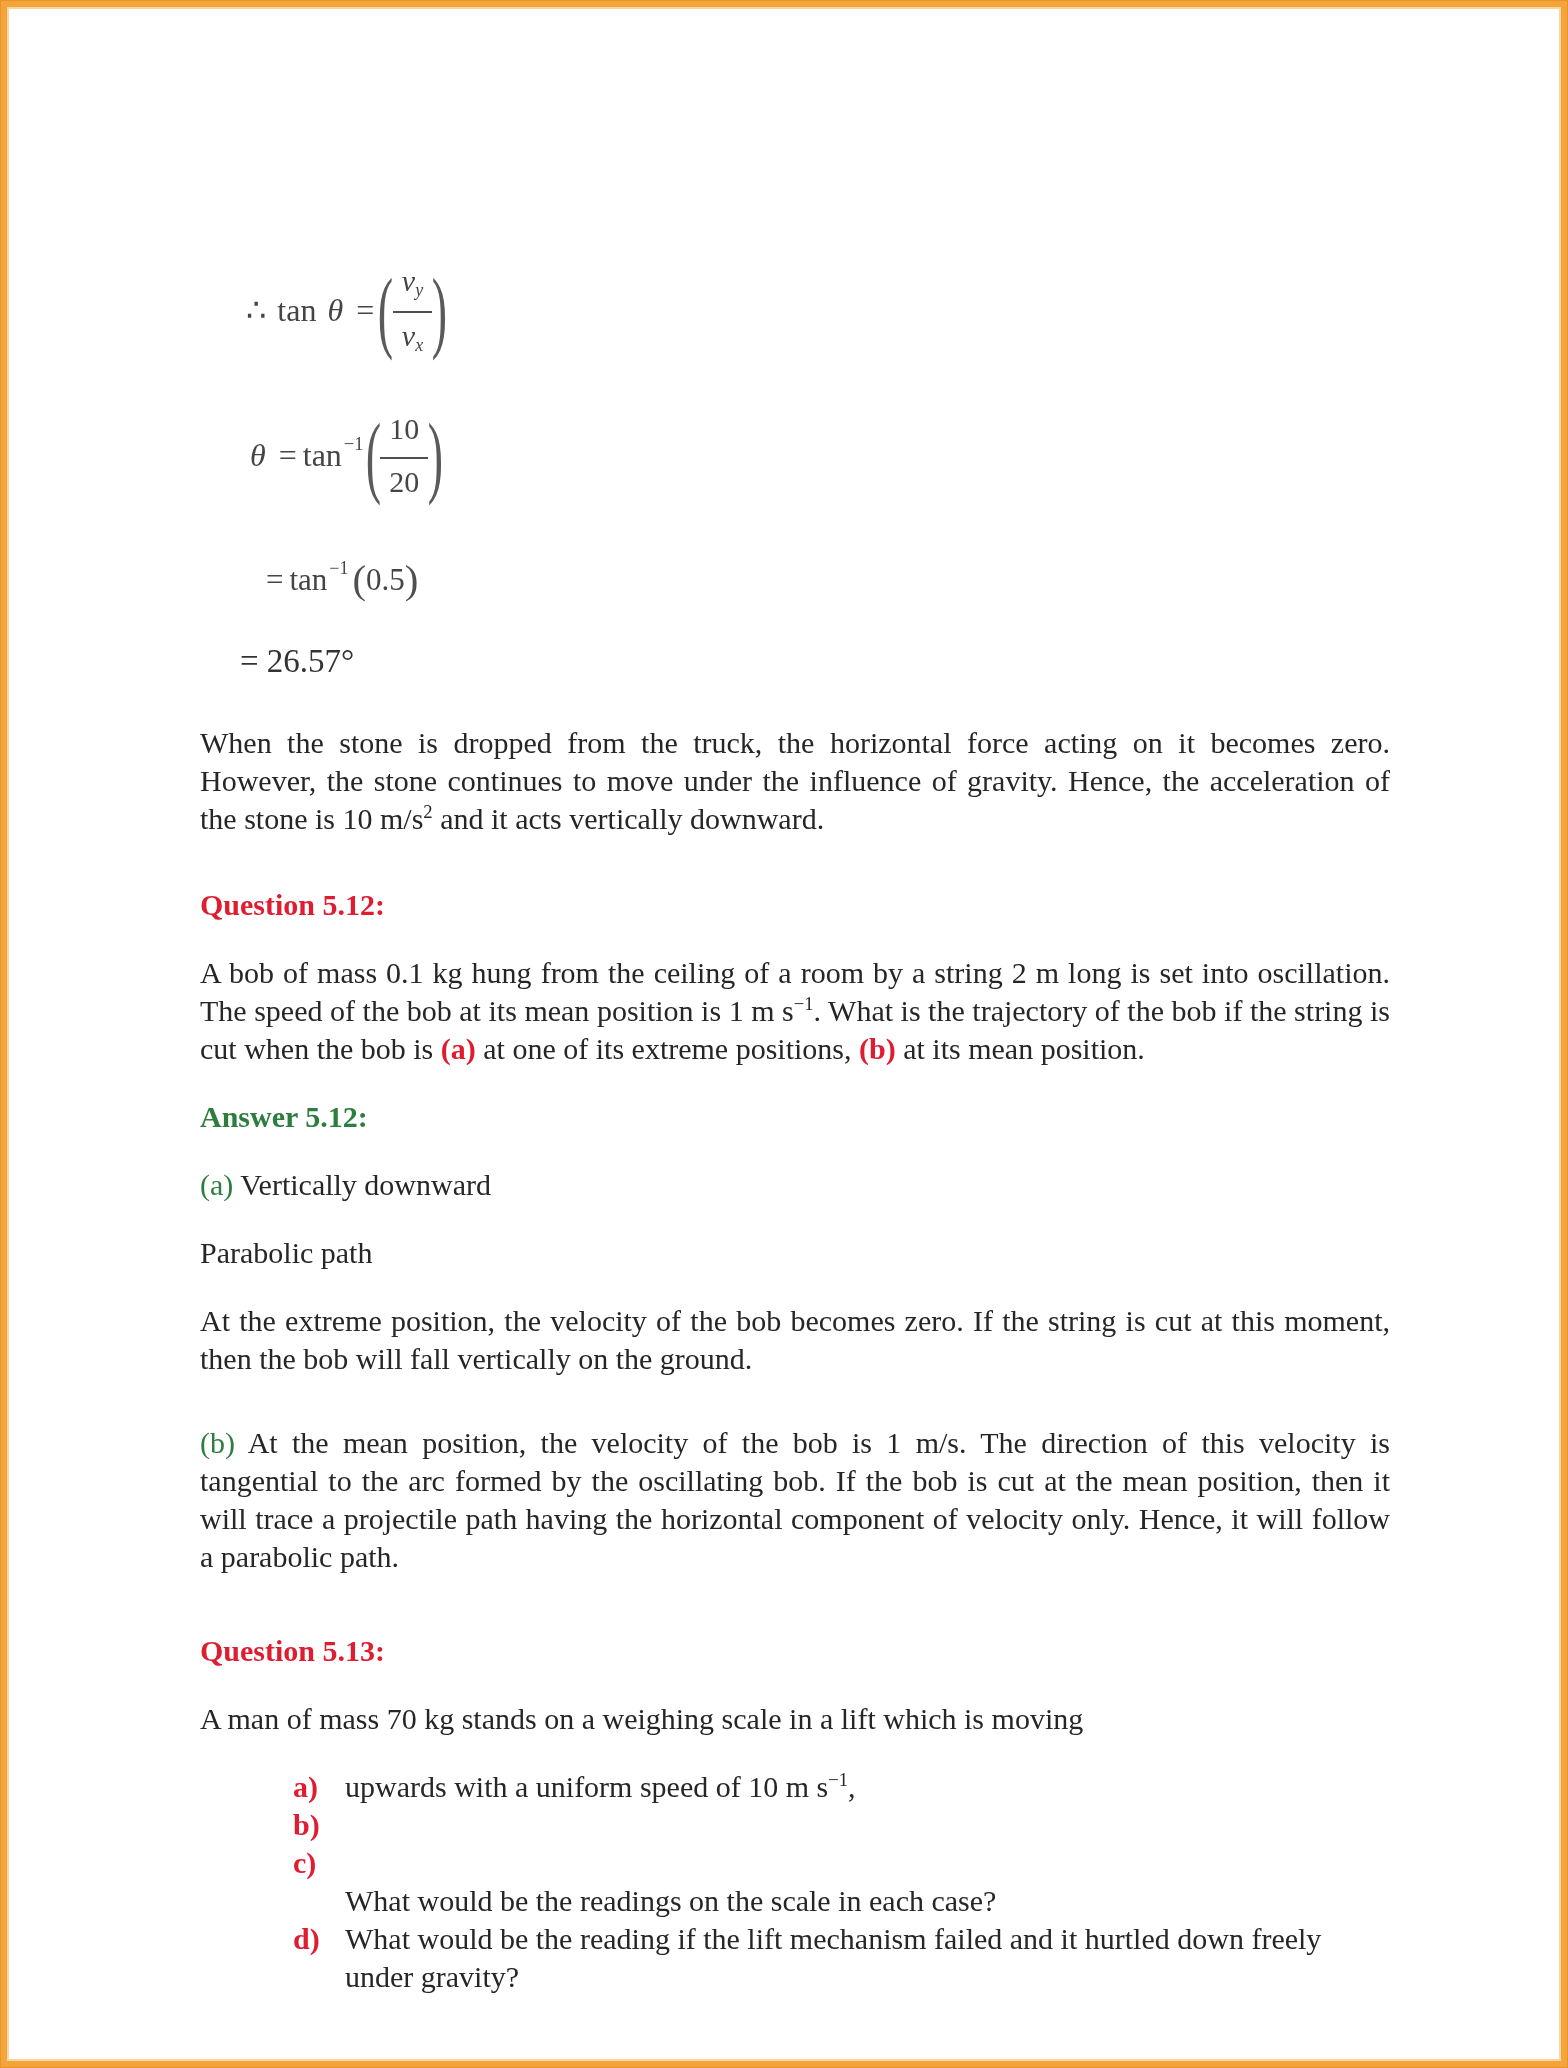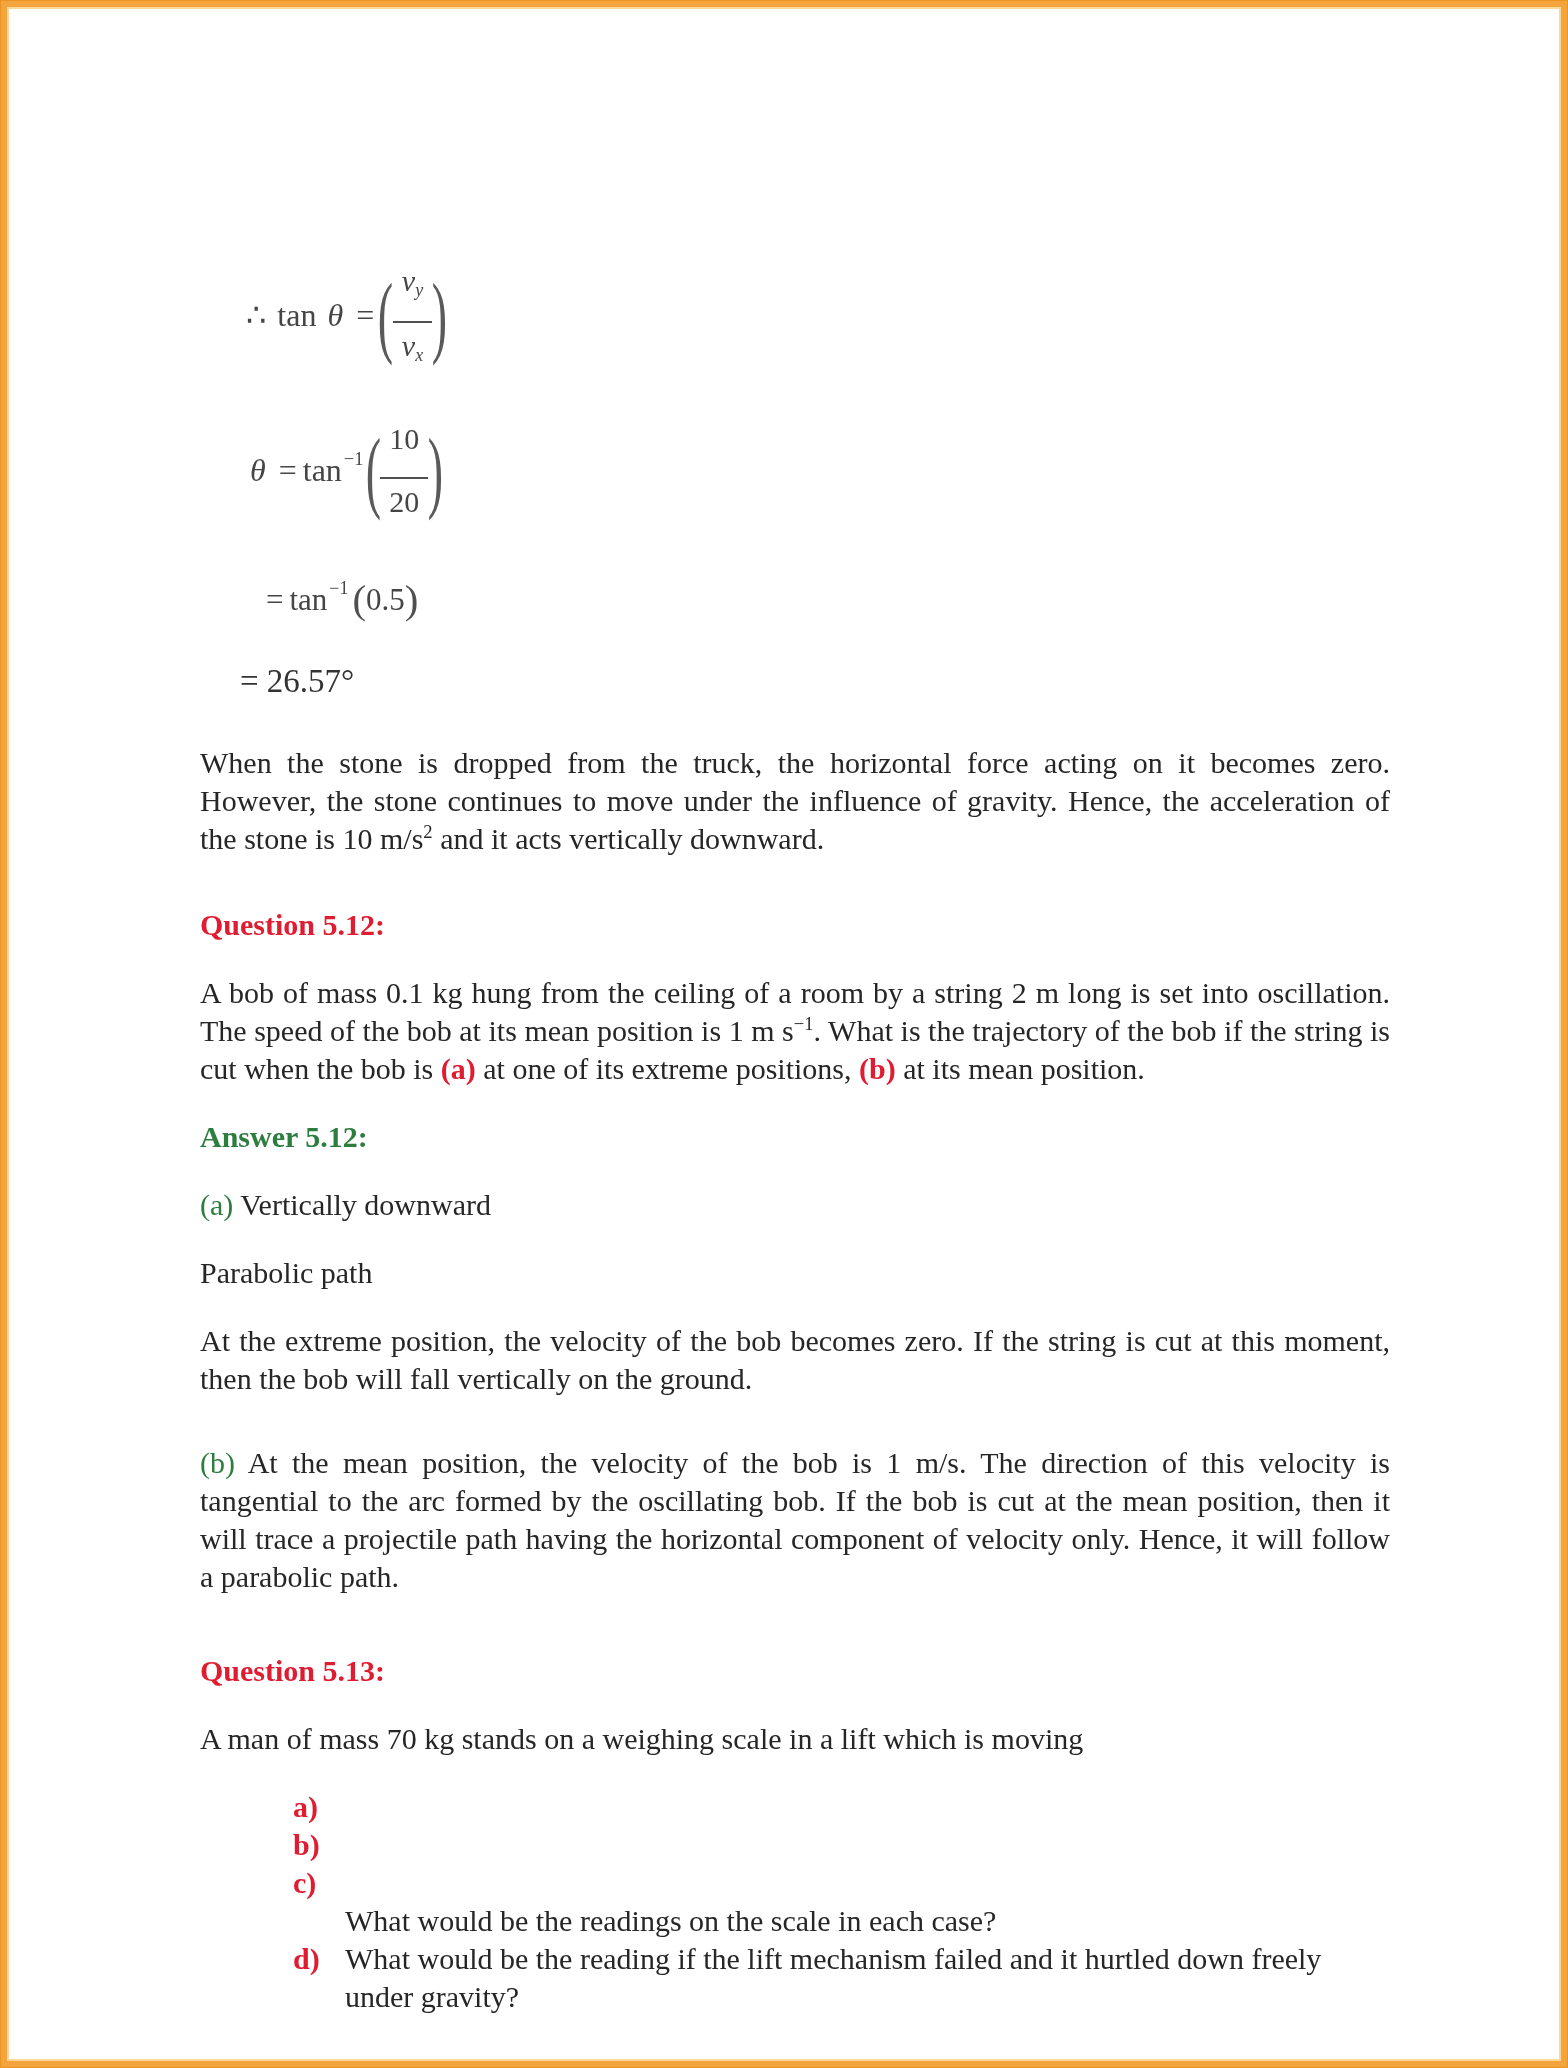--- a/index.html
+++ b/index.html
@@ -61,21 +61,21 @@
     display:flex;align-items:center;
     color:var(--mink);
     font-size:32px;
   }
   .formula .fx{margin-right:11px;}
   .formula .eq{margin:0 6px 0 2px;}
   .frac{
     display:inline-block;text-align:center;vertical-align:middle;
     font-size:30px;line-height:1.15;margin:0 2px;
   }
-  .frac .num{display:block;border-bottom:2px solid #4f4f4f;padding:3px 9px 20px;}
+  .frac .num{display:block;border-bottom:2px solid #4f4f4f;padding:3px 9px 10px;}
   .frac .den{display:block;padding:6px 9px 3px;}
   .frac sub{font-size:0.6em;font-style:italic;vertical-align:-0.3em;}
   .bp{
     display:inline-block;
     font-size:92px;line-height:0.9;
     transform:scaleX(0.5);
     color:#5a5a5a;
     vertical-align:middle;
     margin:0 -10px;
     font-weight:400;
@@ -150,20 +150,21 @@
     <p class="para single"><span>Parabolic path</span></p>
     <p class="para p-extreme"><span>At the extreme position, the velocity of the bob becomes zero. If the string is cut at this moment, then the bob will fall vertically on the ground.</span></p>
     <p class="para p-bmean"><span class="seg-green">(b)</span><span> At the mean position, the velocity of the bob is 1 m/s. The direction of this velocity is tangential to the arc formed by the oscillating bob. If the bob is cut at the mean position, then it will trace a projectile path having the horizontal component of velocity only. Hence, it will follow a parabolic path.</span></p>
 
     <div class="heading red h-q513">Question 5.13:</div>
     <p class="para single"><span>A man of mass 70 kg stands on a weighing scale in a lift which is moving</span></p>
 
     <div class="qlist">
       <div class="qitem">
         <span class="lbl">a)</span>
+        <span class="itext"><span>upwards with a uniform speed of 10 m s</span><sup>−1</sup><span>,</span></span>
       </div>
       <div class="qitem">
         <span class="lbl">b)</span>
       </div>
       <div class="qitem">
         <span class="lbl">c)</span>
       </div>
       <div class="qitem">
         <span class="lbl"></span>
         <span class="itext"><span>What would be the readings on the scale in each case?</span></span>

